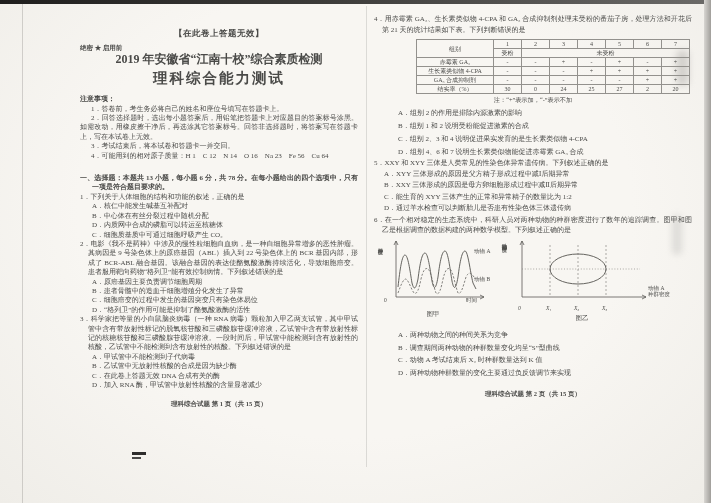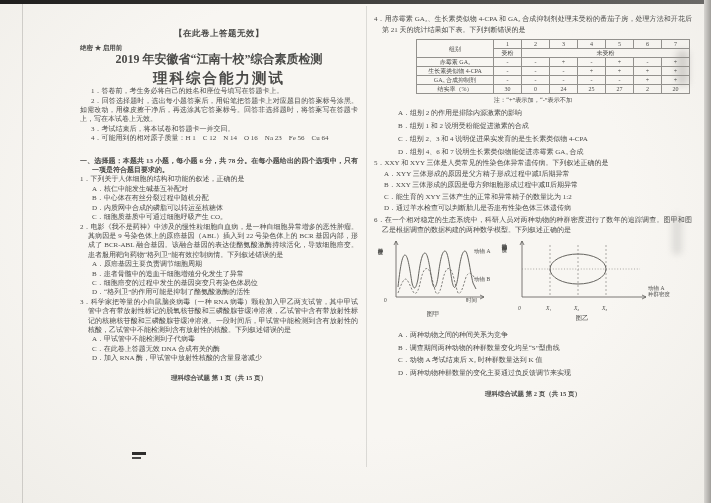--- a/index.html
+++ b/index.html
@@ -86,20 +86,21 @@
   <div class="mark-dash"></div>
   <div class="mark-dash2"></div>
 
   <div class="content">
 
     <section class="page1">
       <div class="p1-notice">【在此卷上答题无效】</div>
       <div class="p1-secret">绝密 ★ 启用前</div>
       <div class="p1-title">2019 年安徽省“江南十校”综合素质检测</div>
       <div class="p1-subtitle">理科综合能力测试</div>
+      <div class="p1-notes-title">注意事项：</div>
       <p class="note">1．答卷前，考生务必将自己的姓名和座位号填写在答题卡上。</p>
       <p class="note">2．回答选择题时，选出每小题答案后，用铅笔把答题卡上对应题目的答案标号涂黑。如需改动，用橡皮擦干净后，再选涂其它答案标号。回答非选择题时，将答案写在答题卡上，写在本试卷上无效。</p>
       <p class="note">3．考试结束后，将本试卷和答题卡一并交回。</p>
       <p class="note">4．可能用到的相对原子质量：H 1　C 12　N 14　O 16　Na 23　Fe 56　Cu 64</p>
       <p class="section">一、选择题：本题共 13 小题，每小题 6 分，共 78 分。在每小题给出的四个选项中，只有一项是符合题目要求的。</p>
 
       <div>
         <p class="stem">1．下列关于人体细胞的结构和功能的叙述，正确的是</p>
         <div class="opt">A．核仁中能发生碱基互补配对</div>
         <div class="opt">B．中心体在有丝分裂过程中随机分配</div>
@@ -111,20 +112,21 @@
         <p class="stem">2．电影《我不是药神》中涉及的慢性粒细胞白血病，是一种白细胞异常增多的恶性肿瘤。其病因是 9 号染色体上的原癌基因（ABL）插入到 22 号染色体上的 BCR 基因内部，形成了 BCR-ABL 融合基因。该融合基因的表达使酪氨酸激酶持续活化，导致细胞癌变。患者服用靶向药物“格列卫”能有效控制病情。下列叙述错误的是</p>
         <div class="opt">A．原癌基因主要负责调节细胞周期</div>
         <div class="opt">B．患者骨髓中的造血干细胞增殖分化发生了异常</div>
         <div class="opt">C．细胞癌变的过程中发生的基因突变只有染色体易位</div>
         <div class="opt">D．“格列卫”的作用可能是抑制了酪氨酸激酶的活性</div>
       </div>
 
       <div>
         <p class="stem">3．科学家把等量的小白鼠脑炎病毒（一种 RNA 病毒）颗粒加入甲乙两支试管，其中甲试管中含有带放射性标记的脱氧核苷酸和三磷酸腺苷缓冲溶液，乙试管中含有带放射性标记的核糖核苷酸和三磷酸腺苷缓冲溶液。一段时间后，甲试管中能检测到含有放射性的核酸，乙试管中不能检测到含有放射性的核酸。下列叙述错误的是</p>
         <div class="opt">A．甲试管中不能检测到子代病毒</div>
+        <div class="opt">B．乙试管中无放射性核酸的合成是因为缺少酶</div>
         <div class="opt">C．在此卷上答题无效 DNA 合成有关的酶</div>
         <div class="opt">D．加入 RNA 酶，甲试管中放射性核酸的含量显著减少</div>
       </div>
 
       <div class="pfoot">理科综合试题 第 1 页（共 15 页）</div>
     </section>
 
     <section class="page2">
       <div>
         <p class="stem">4．用赤霉素 GA₃、生长素类似物 4-CPA 和 GA₃ 合成抑制剂处理未受粉的番茄子房，处理方法和开花后第 21 天的统计结果如下表。下列判断错误的是</p>

